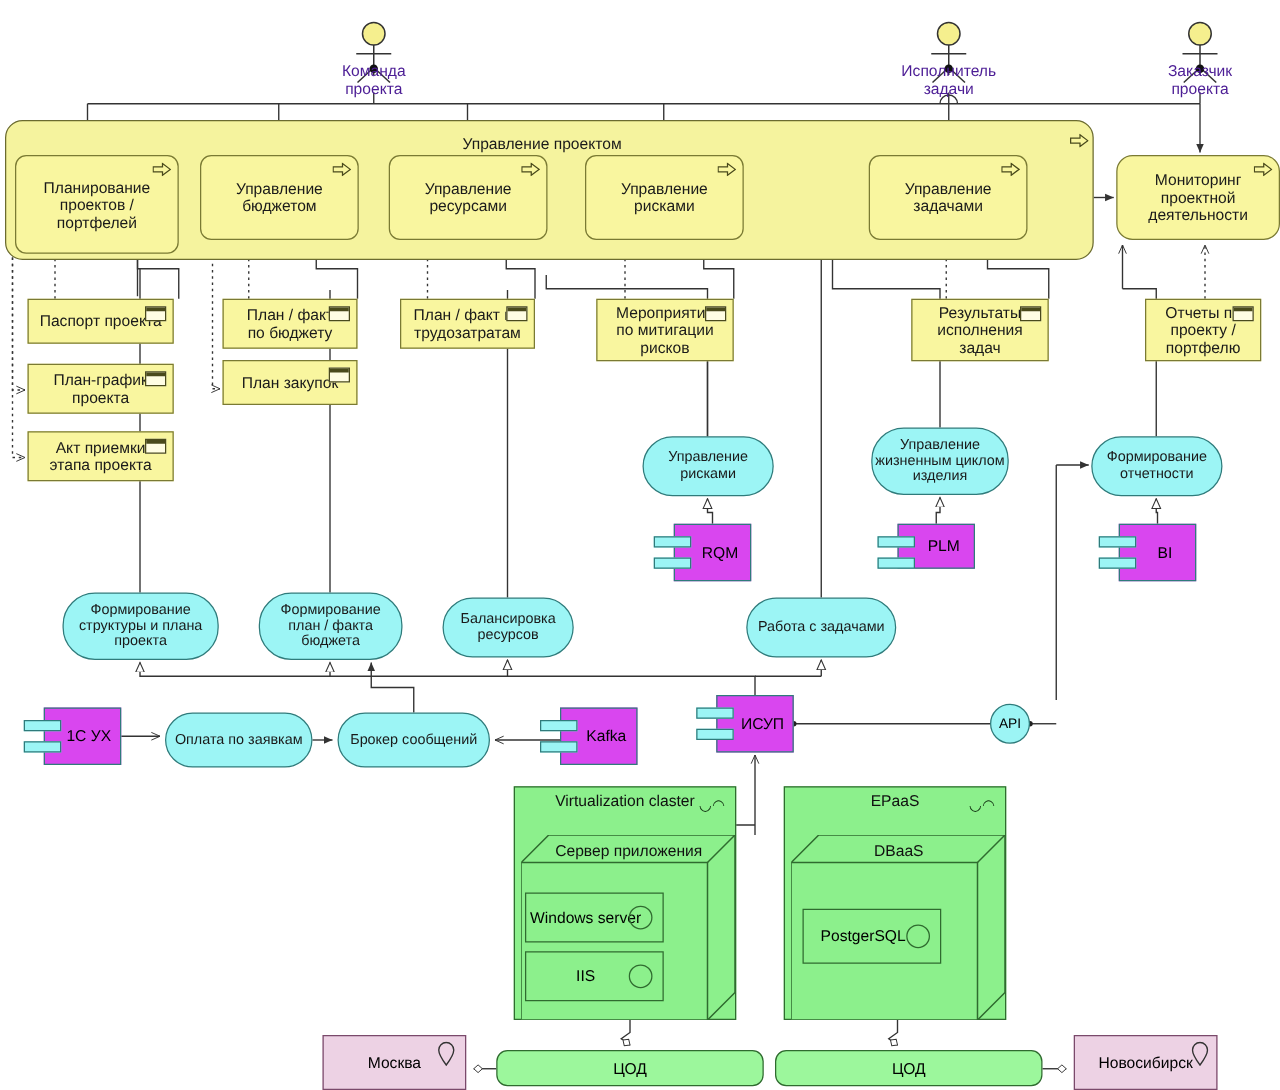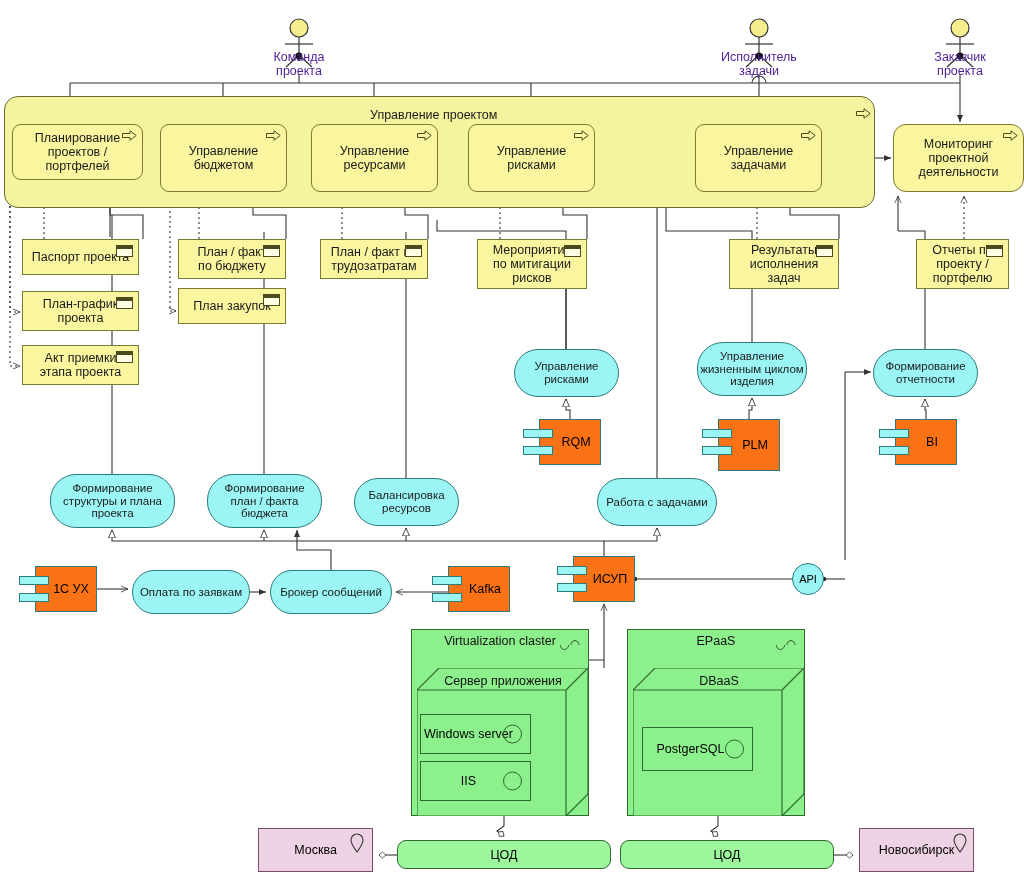--- a/index.html
+++ b/index.html
@@ -17,21 +17,21 @@
   .biz-obj{background:#f9f69f;border:1.3px solid #7a7a33;font-size:12.5px;}
 
   .arrow-glyph{position:absolute;top:5px;right:5px;width:15px;height:11px;}
   .doc-glyph{position:absolute;top:5px;right:5px;width:15px;height:10px;
              border:1.2px solid #4a4a1c;background:#fffde3;}
   .doc-glyph:before{content:"";position:absolute;left:0;top:0;right:0;height:3px;
              background:#4a4a1c;}
 
   
   .app-svc{background:#9cf5f5;border:1.3px solid #2f7b7b;border-radius:26px;font-size:11.5px;}
-  .app-comp{position:absolute;background:#f97316;border:1.3px solid #2f7b7b;
+  .app-comp{position:absolute;background:#d946ef;border:1.3px solid #2f7b7b;
             box-sizing:border-box;display:flex;align-items:center;justify-content:center;
             font-size:12.5px;}
   .comp-tab{position:absolute;left:-17px;width:30px;height:9px;background:#9cf5f5;
             border:1.3px solid #2f7b7b;box-sizing:border-box;}
   .comp-tab.t1{top:9px;}
   .comp-tab.t2{top:26px;}
   .app-iface{position:absolute;background:#9cf5f5;border:1.3px solid #2f7b7b;
              border-radius:50%;display:flex;align-items:center;justify-content:center;
              font-size:11px;box-sizing:border-box;}
 
@@ -224,21 +224,21 @@
 
   <div class="node biz-group" style="left:4px;top:96px;width:871px;height:112px;">
   </div>
   <div class="biz-group-label" style="left:370px;top:108px;">Управление проектом</div>
   <div class="arrow-glyph" style="left:856px;top:105px;">
     <svg width="15" height="11" viewBox="0 0 15 11">
       <path d="M0.5,3.5 L8,3.5 L8,0.8 L14.2,5.5 L8,10.2 L8,7.5 L0.5,7.5 z" fill="#f9f69f" stroke="#4a4a1c" stroke-width="1"></path>
     </svg>
   </div>
 
-  <div class="node biz-proc" style="left:12px;top:124px;width:131px;height:56px;">
+  <div class="node biz-proc" style="left:12px;top:124px;width:131px;height:79px;">
     <div>
       <div>Планирование</div>
       <div>проектов /</div>
       <div>портфелей</div>
     </div>
     <span class="arrow-glyph">
       <svg width="15" height="11" viewBox="0 0 15 11">
         <path d="M0.5,3.5 L8,3.5 L8,0.8 L14.2,5.5 L8,10.2 L8,7.5 L0.5,7.5 z" fill="#f9f69f" stroke="#4a4a1c" stroke-width="1"></path>
         </svg>
     </span>
@@ -423,21 +423,21 @@
     <div>
         <div>Брокер сообщений</div>
       </div>
   </div>
 
   <div class="app-comp" style="left:539px;top:419px;width:62px;height:46px;">
     <span class="comp-tab t1"></span>
     <span class="comp-tab t2"></span>
     <span style="margin-left:12px;">RQM</span>
   </div>
-  <div class="app-comp" style="left:718px;top:419px;width:62px;height:52px;">
+  <div class="app-comp" style="left:718px;top:419px;width:62px;height:36px;">
     <span class="comp-tab t1"></span>
     <span class="comp-tab t2"></span>
     <span style="margin-left:12px;">PLM</span>
   </div>
   <div class="app-comp" style="left:895px;top:419px;width:62px;height:46px;">
     <span class="comp-tab t1"></span>
     <span class="comp-tab t2"></span>
     <span style="margin-left:12px;">BI</span>
   </div>
   <div class="app-comp" style="left:35px;top:566px;width:62px;height:46px;">

